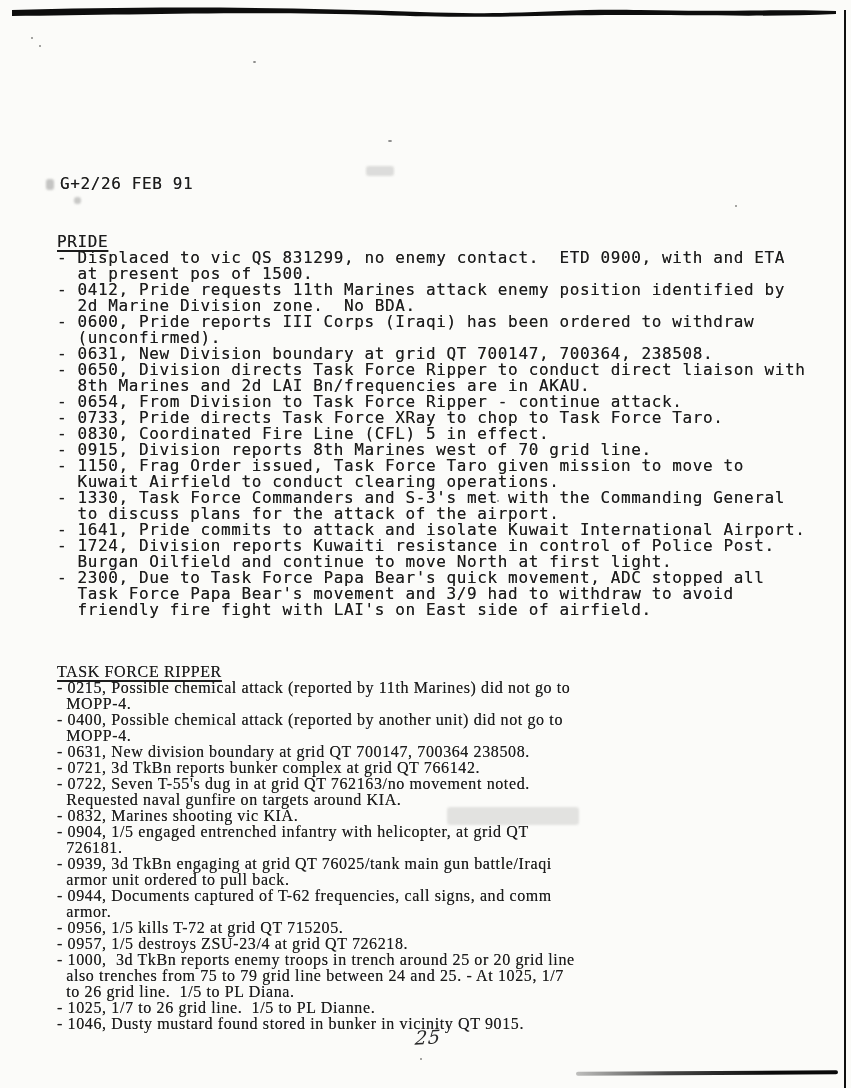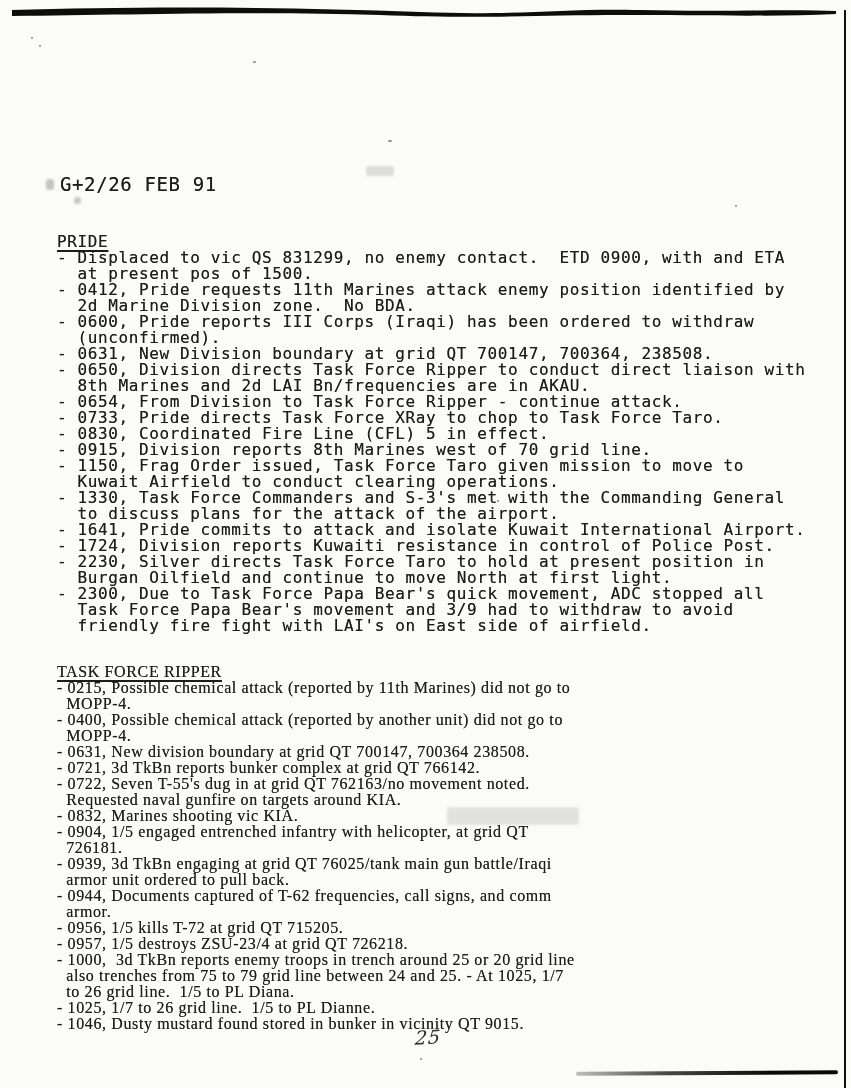--- a/index.html
+++ b/index.html
@@ -28,21 +28,21 @@
     display:inline-block;
     font-size:16px;letter-spacing:0.62px;
     color:var(--ink);
     text-shadow:0 0 0.5px rgba(20,20,20,0.65);
     text-decoration:underline;
     text-decoration-thickness:1.5px;
     text-underline-offset:3px;
   }
   .date-header{
     position:absolute;left:60px;top:176px;
-    font-size:19px;letter-spacing:0.62px;
+    font-size:16px;letter-spacing:0.62px;
     line-height:16px;color:var(--ink);
     text-shadow:0 0 0.5px rgba(20,20,20,0.65);
     white-space:pre;
     text-align:right;
   }
   
   .page-number{
     position:absolute;left:415px;top:1026px;
     font-family:"DejaVu Serif", serif;
     font-style:italic;
@@ -114,21 +114,20 @@
         <div class="tline">- 0654, From Division to Task Force Ripper - continue attack.</div>
         <div class="tline">- 0733, Pride directs Task Force XRay to chop to Task Force Taro.</div>
         <div class="tline">- 0830, Coordinated Fire Line (CFL) 5 in effect.</div>
         <div class="tline">- 0915, Division reports 8th Marines west of 70 grid line.</div>
         <div class="tline">- 1150, Frag Order issued, Task Force Taro given mission to move to</div>
         <div class="tline">  Kuwait Airfield to conduct clearing operations.</div>
         <div class="tline">- 1330, Task Force Commanders and S-3's met with the Commanding General</div>
         <div class="tline">  to discuss plans for the attack of the airport.</div>
         <div class="tline">- 1641, Pride commits to attack and isolate Kuwait International Airport.</div>
         <div class="tline">- 1724, Division reports Kuwaiti resistance in control of Police Post.</div>
-        <div class="tline">- 2230, Silver directs Task Force Taro to hold at present position in</div>
         <div class="tline">  Burgan Oilfield and continue to move North at first light.</div>
         <div class="tline">- 2300, Due to Task Force Papa Bear's quick movement, ADC stopped all</div>
         <div class="tline">  Task Force Papa Bear's movement and 3/9 had to withdraw to avoid</div>
         <div class="tline">  friendly fire fight with LAI's on East side of airfield.</div>
       </div>
   </div>
 
   <div class="block" style="top:644px;font-family:Liberation Serif, serif;">
     <div class="sec-heading-line">
       <span class="sec-heading">TASK FORCE RIPPER</span>

